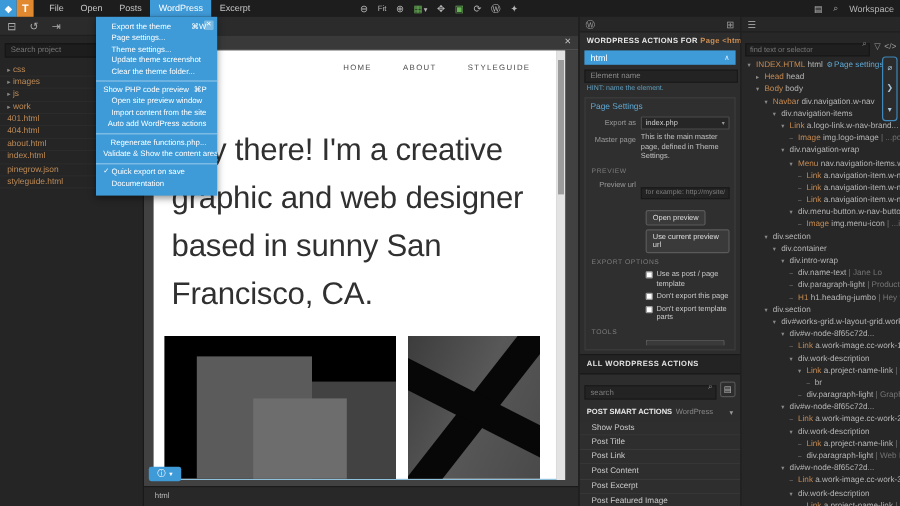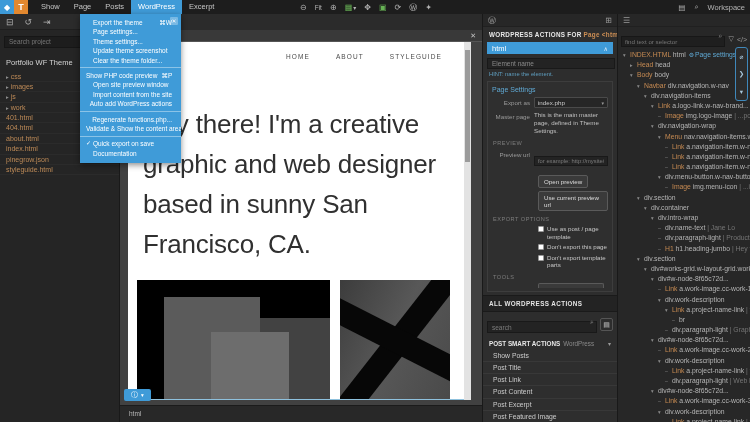--- a/index.html
+++ b/index.html
@@ -161,22 +161,22 @@
 </style>
 </head>
 <body>
 
 <div id="app">
 
   <div class="menubar">
     <div class="tile logo">◆</div>
     <div class="tile ttile">T</div>
     <div class="menus" id="menus">
-        <div class="menu-label">Show</div>
-        <div class="menu-label">Page</div>
+        <div class="menu-label">File</div>
+        <div class="menu-label">Open</div>
         <div class="menu-label">Posts</div>
         <div class="menu-label active">WordPress</div>
         <div class="menu-label">Excerpt</div>
       </div>
     <div class="mb-icons">
       <span>⊖</span>
       <span class="fit">Fit</span>
       <span>⊕</span>
       <span class="green"><span>▦</span><span class="cdown">▾</span></span>
       <span>✥</span>
@@ -193,24 +193,20 @@
   </div>
 
   <div class="toolbar2">
     <span>⊟</span>
     <span>↺</span>
     <span>⇥</span>
   </div>
 
   <div class="project-panel">
     <input class="pp-search" placeholder="Search project" style="">
-    <div class="pp-title">
-      <span>Portfolio WF Theme</span>
-      <span class="car">▾</span>
-    </div>
     <div id="project-tree">
         <div class="pt-row"><span class="car">▸</span><span>css</span></div>
         <div class="pt-row"><span class="car">▸</span><span>images</span></div>
         <div class="pt-row"><span class="car">▸</span><span>js</span></div>
         <div class="pt-row"><span class="car">▸</span><span>work</span></div>
         <div class="pt-row">401.html</div>
         <div class="pt-row">404.html</div>
         <div class="pt-row">about.html</div>
         <div class="pt-row">index.html</div>
         <div class="pt-row">pinegrow.json</div>

